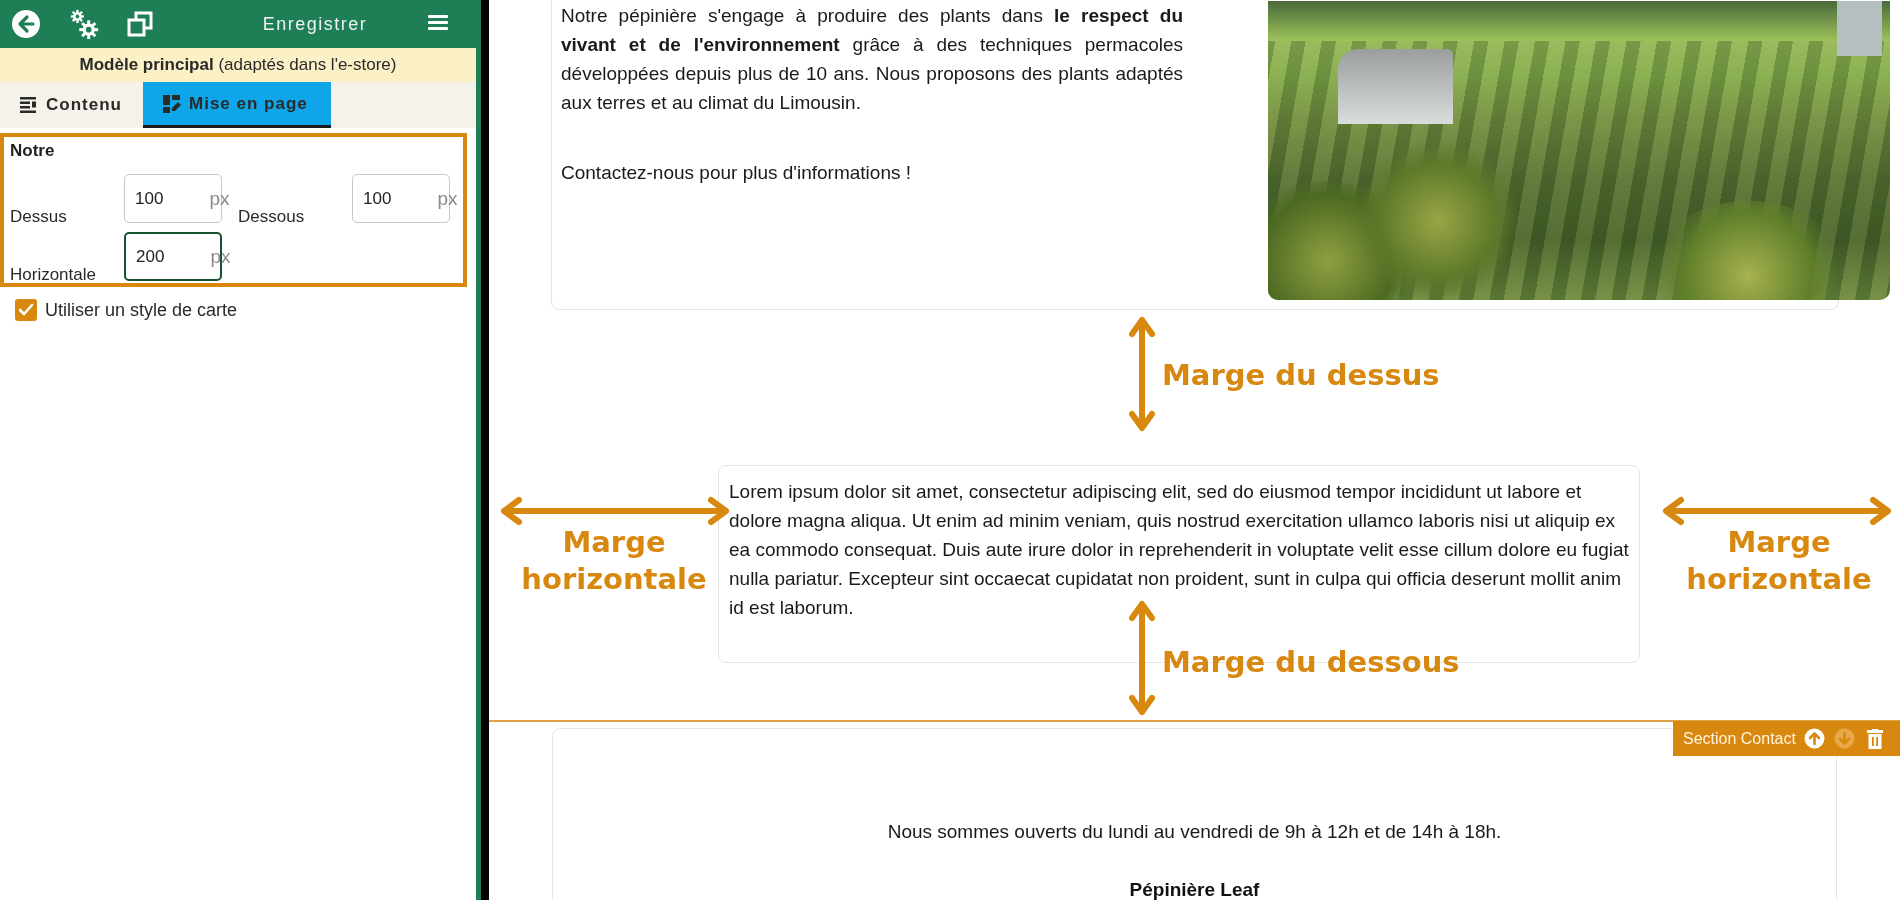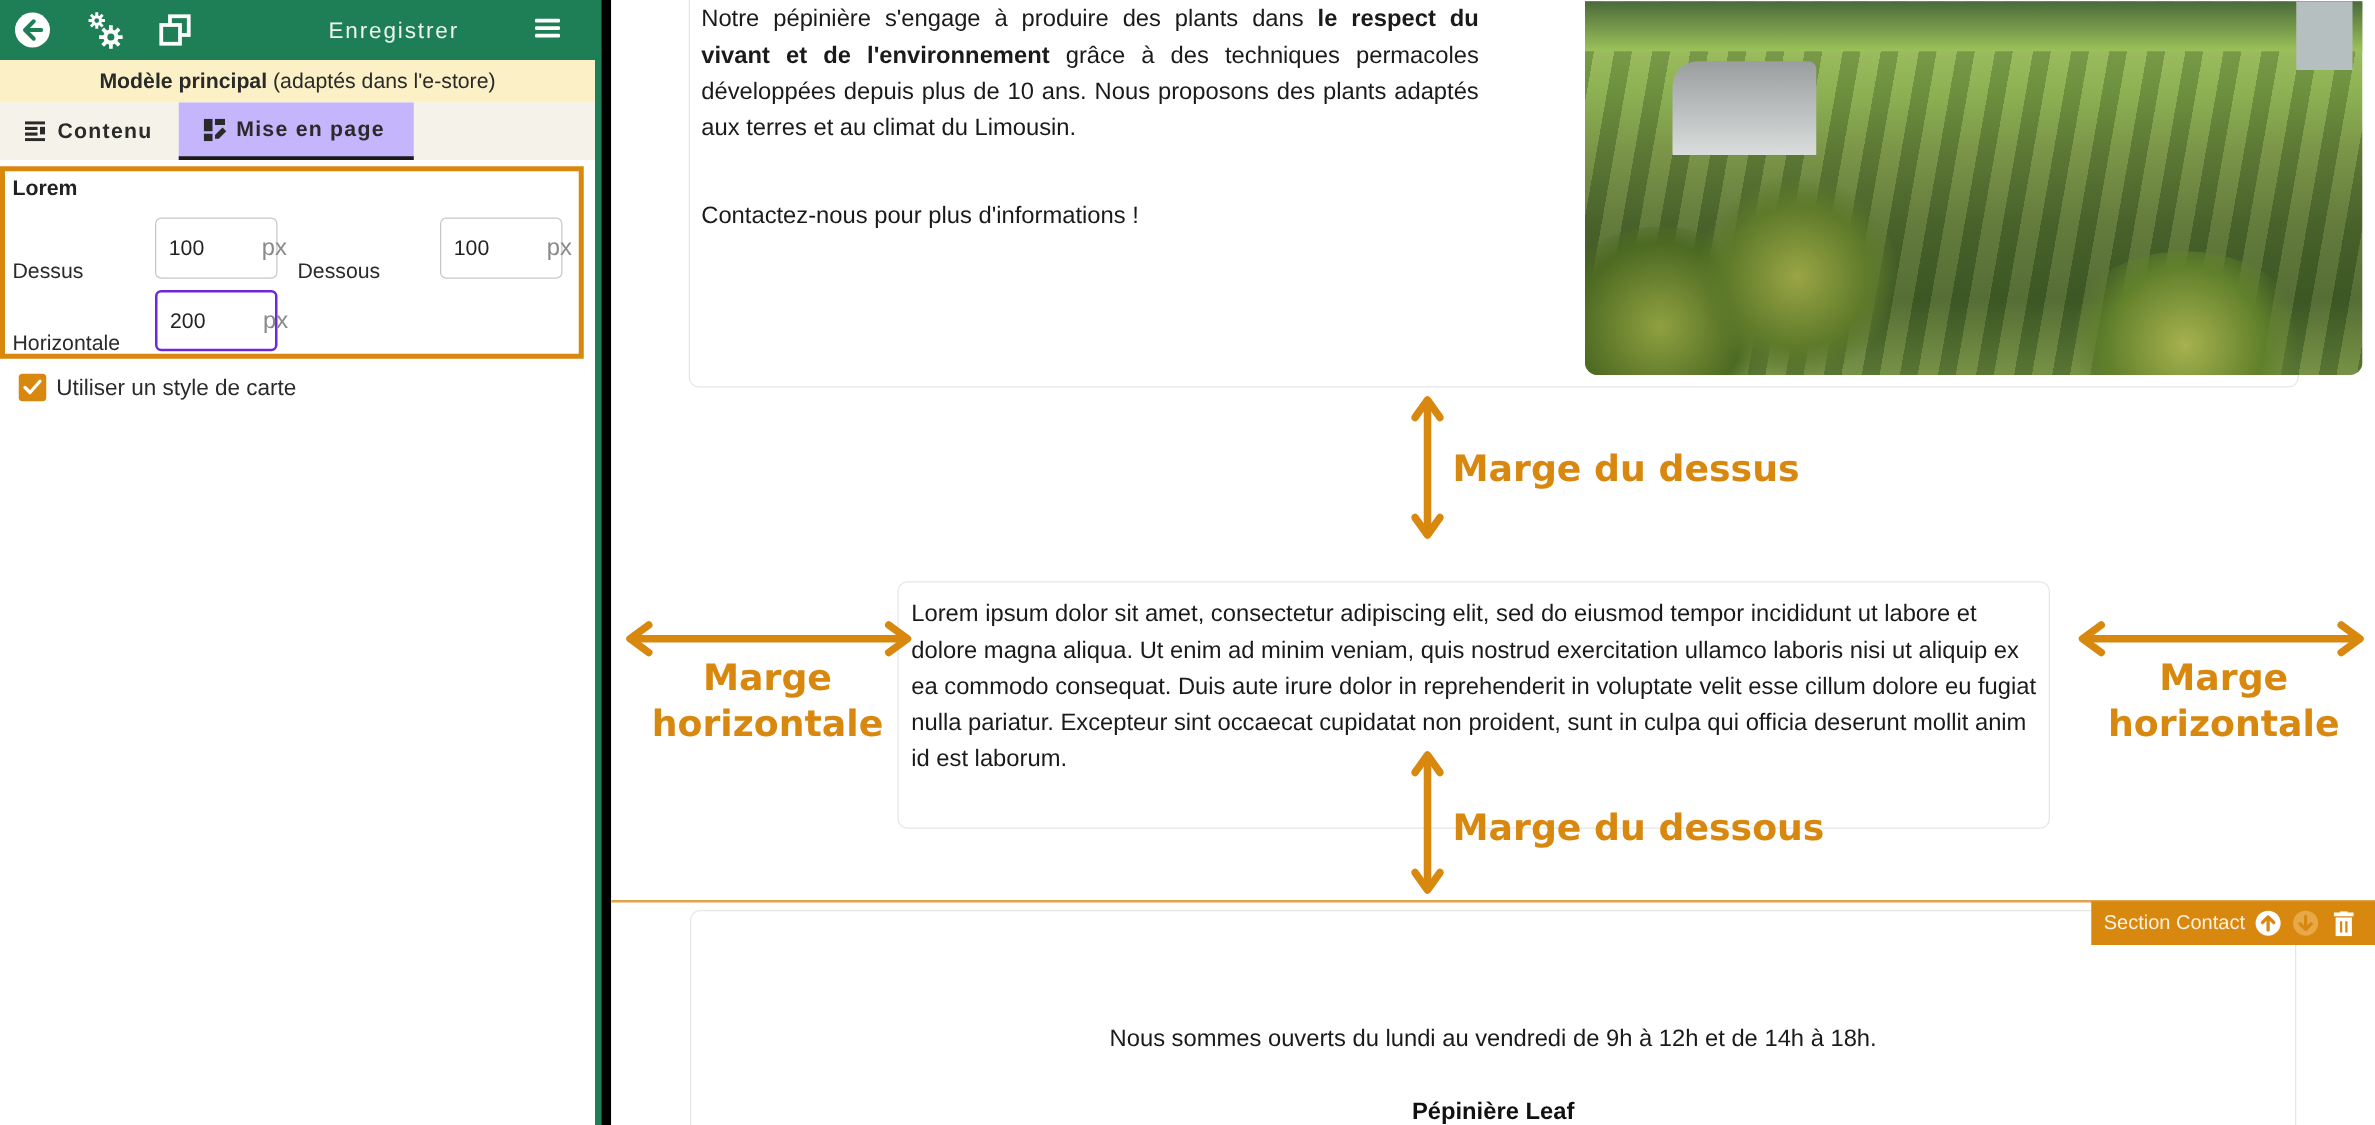--- a/index.html
+++ b/index.html
@@ -16,27 +16,27 @@
   .topbar .save { position: absolute; left: 240px; top: 0; width: 150px; height: 48px; line-height: 48px; text-align: center; font-size: 18px; letter-spacing: 1.5px; color: #eef5f0; cursor: pointer; }
   .topbar .menu { position: absolute; left: 424px; top: 12px; width: 28px; height: 24px; cursor: pointer; }
   .topbar .menu span { display: block; height: 3px; background: #fff; margin: 3px 4px; border-radius: 1px; }
 
   .banner { position: absolute; left: 0; top: 48px; width: 476px; height: 34px; background: #fbf0c6; text-align: center; line-height: 34px; font-size: 17px; color: #2a2a2a; }
   .banner b { font-weight: bold; }
 
   .tabs { position: absolute; left: 0; top: 82px; width: 476px; height: 46px; background: #f5f2ea; }
   .tab { position: absolute; top: 0; height: 46px; display: flex; align-items: center; gap: 8px; font-size: 17px; font-weight: bold; letter-spacing: 1px; color: #2a2a2a; cursor: pointer; }
   .tab.contenu { left: 20px; width: 123px; }
-  .tab.mise { left: 143px; width: 188px; background: #c4b5fd; padding-left: 20px; border-bottom: 3px solid #1a1a1a; }
+  .tab.mise { left: 143px; width: 188px; background: #0ea5e9; padding-left: 20px; border-bottom: 3px solid #1a1a1a; }
 
   .marges { position: absolute; left: 0; top: 133px; width: 467px; height: 154px; border: 4px solid #d8880f; background: #fff; }
   .marges .title { position: absolute; left: 6px; top: 4px; font-size: 17px; font-weight: bold; color: #222; }
   .marges .lbl { position: absolute; font-size: 17px; color: #2a2a2a; margin-top: 20px; }
   .num-input { position: absolute; width: 98px; height: 49px; border: 1px solid #c8c8c8; border-radius: 5px; background: #fff; display: flex; align-items: center; padding-left: 10px; cursor: text; gap: 42px; }
-  .num-input.focused { border: 2px solid #6d28d9; }
+  .num-input.focused { border: 2px solid #14532d; }
   .num-input .val { font-size: 17px; color: #222; width: 40px; }
   .num-input .unit { font-size: 19px; color: #8a8a8a; margin-left: 4px; }
 
   .checkrow { position: absolute; left: 15px; top: 299px; display: flex; align-items: center; gap: 8px; cursor: pointer; }
   .checkbox { width: 22px; height: 22px; background: #d8880f; border-radius: 3px; display: flex; align-items: center; justify-content: center; }
   .checkrow .label { font-size: 18px; color: #2a2a2a; }
 
   
   .main { position: absolute; left: 489px; top: 0; width: 1411px; height: 900px; background: #fff; overflow: hidden; }
   .card { position: absolute; background: #fff; border: 1px solid #e6e6e6; border-radius: 8px; }
@@ -149,21 +149,21 @@
               <rect x="9" y="0" width="8" height="5"></rect>
               <rect x="0" y="12" width="7" height="6"></rect>
               <path d="M9 16 L9 13 L15 7 L18 10 L12 16 Z"></path>
             </g>
           </svg>
         <span>Mise en page</span>
       </div>
     </div>
 
     <div class="marges">
-      <div class="title">Lorem</div>
+      <div class="title">Notre</div>
 
       <div class="lbl" style="left:6px; top:50px;">Dessus</div>
       <div class="num-input" style="left:120px; top:37px;">
         <span class="val">100</span>
         <span class="unit">px</span>
       </div>
 
       <div class="lbl" style="left:234px; top:50px;">Dessous</div>
       <div class="num-input" style="left:348px; top:37px;">
         <span class="val">100</span>

